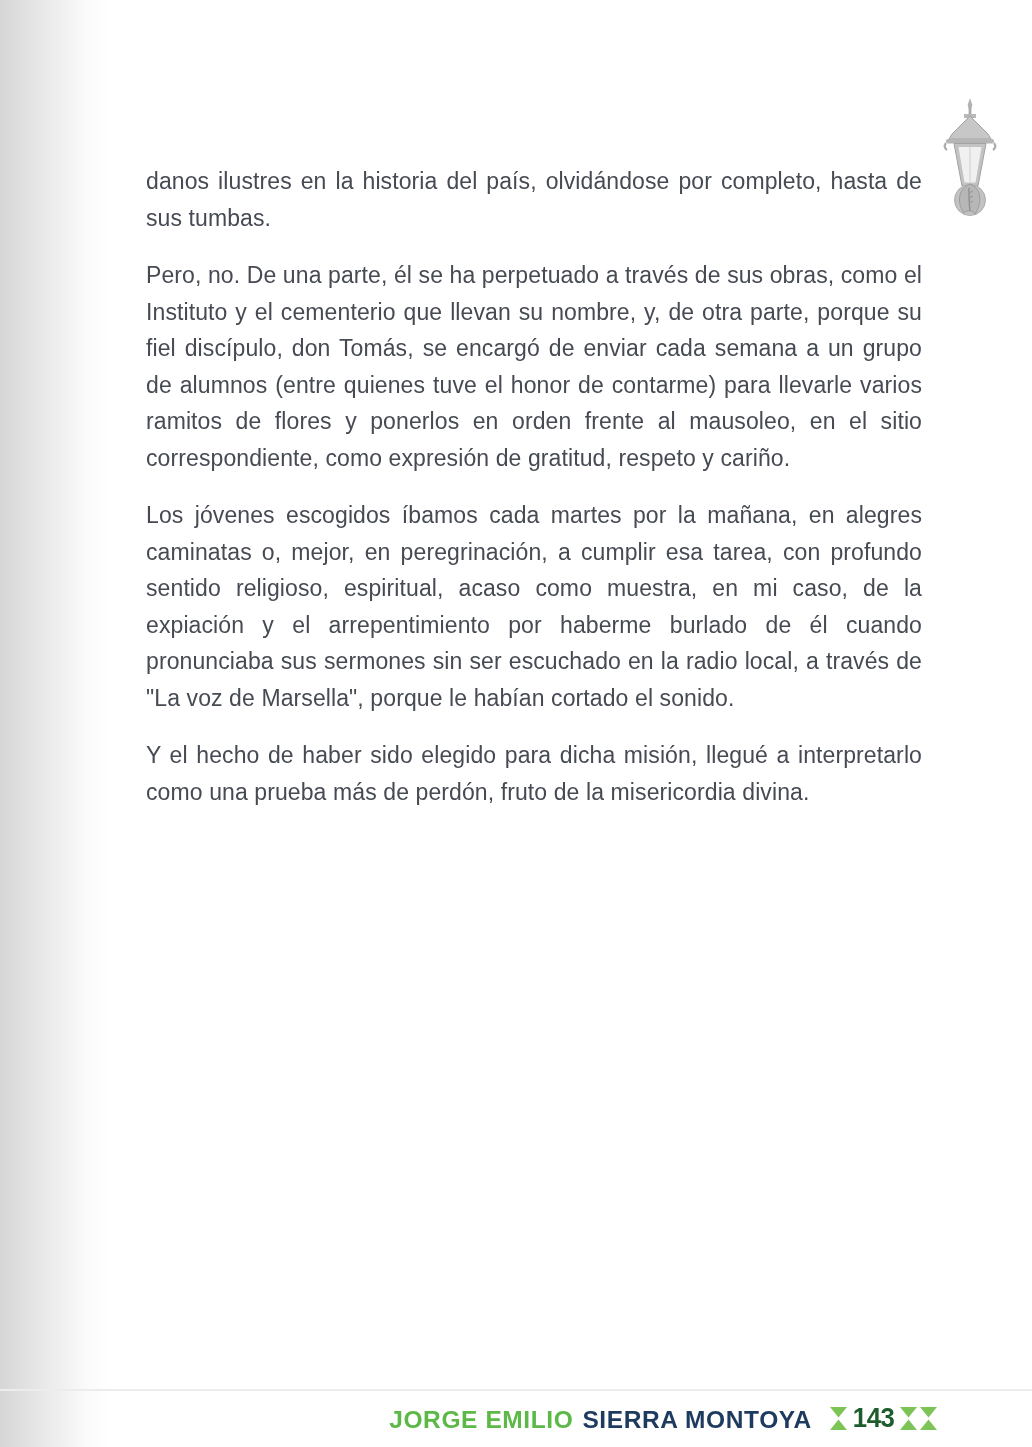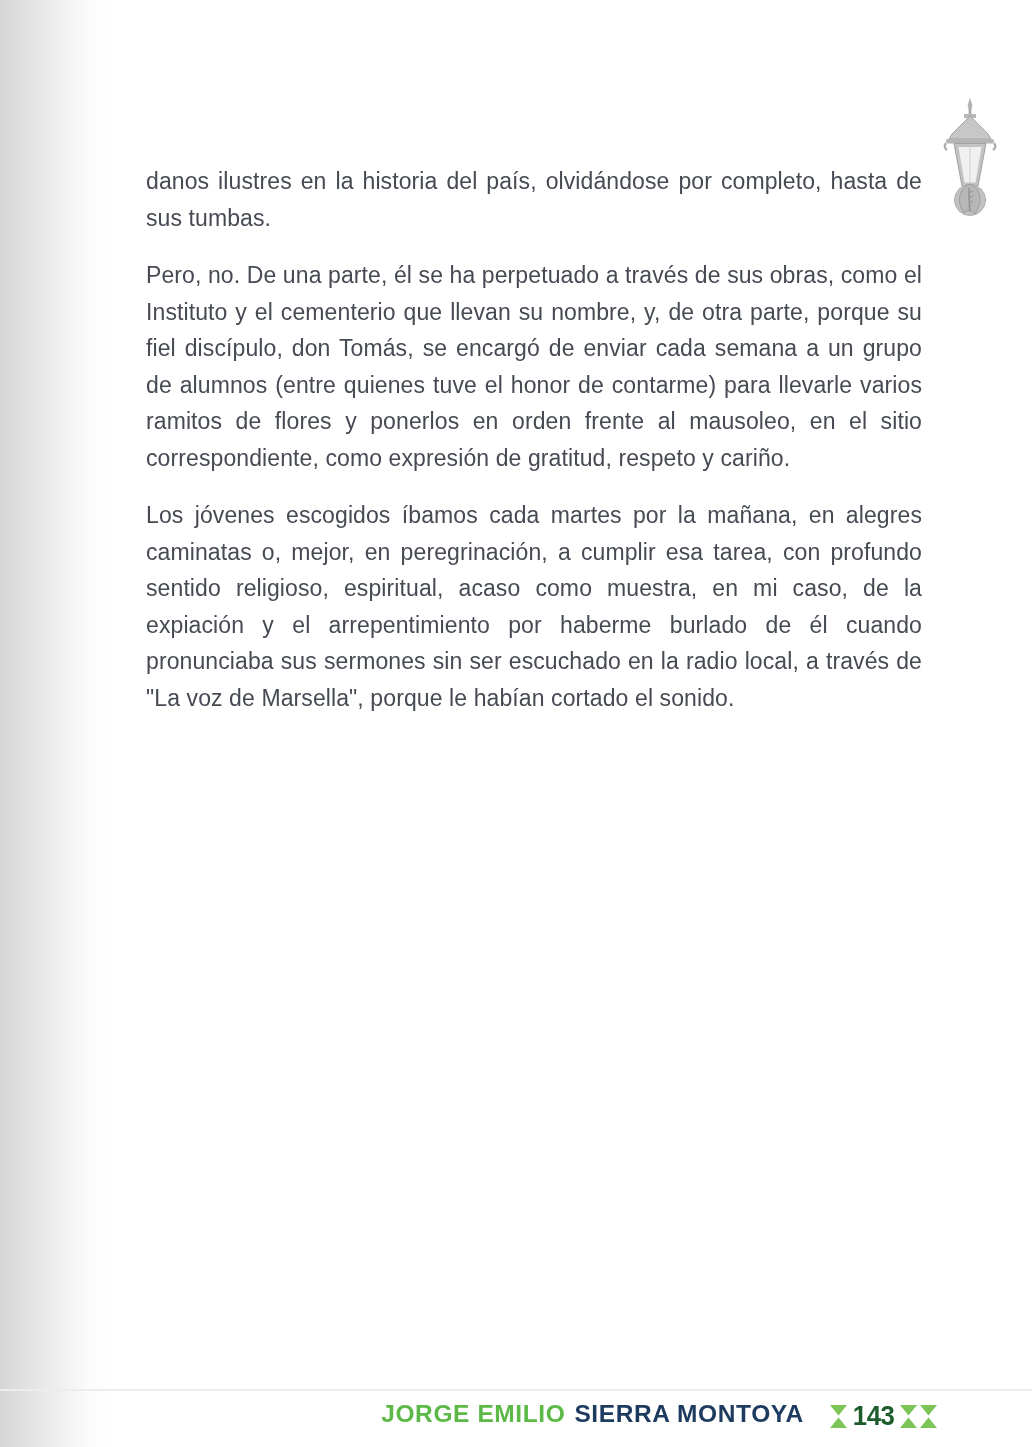--- a/index.html
+++ b/index.html
@@ -51,22 +51,22 @@
     width: 1032px;
     height: 2px;
     background: #ececec;
   }
   .footer {
     position: absolute;
     right: 95px;
     top: 1400px;
     height: 34px;
     display: flex;
-    align-items: flex-start;
-    gap: 8px;
+    align-items: flex-end;
+    gap: 0;
     white-space: nowrap;
   }
   .footer .author {
     font-size: 24.5px;
     font-weight: 700;
     letter-spacing: 0.6px;
   }
   .footer .author-first { color: #5cb947; }
   .footer .author-last  { color: #1d3a5f; margin-left: 9px; }
   .footer .pagenum-group {
@@ -116,20 +116,21 @@
     <path d="M37,86 C48,90 50,104 42,116 C39,112 34,112 31,115 C23,104 26,90 37,86 Z" fill="#b7b7b7" stroke="#9d9d9d" stroke-width="1"></path>
     <path d="M36,90 C36,98 36,106 37,113" stroke="#8f8f8f" stroke-width="1.4" fill="none"></path>
     <path d="M36,95 l4,-2 M36,100 l4,-2 M36,105 l4,-2" stroke="#9a9a9a" stroke-width="1.2" fill="none"></path>
   </svg>
 </div>
 
 <div class="text-block">
   <p>danos ilustres en la historia del país, olvidándose por completo, hasta de sus tumbas.</p>
   <p>Pero, no. De una parte, él se ha perpetuado a través de sus obras, como el Instituto y el cementerio que llevan su nombre, y, de otra parte, porque su fiel discípulo, don Tomás, se encargó de enviar cada semana a un grupo de alumnos (entre quienes tuve el honor de contarme) para llevarle varios ramitos de flores y ponerlos en orden frente al mausoleo, en el sitio correspondiente, como expresión de gratitud, respeto y cariño.</p>
   <p>Los jóvenes escogidos íbamos cada martes por la mañana, en alegres caminatas o, mejor, en peregrinación, a cumplir esa tarea, con profundo sentido religioso, espiritual, acaso como muestra, en mi caso, de la expiación y el arrepentimiento por haberme burlado de él cuando pronunciaba sus sermones sin ser escuchado en la radio local, a través de "La voz de Marsella", porque le habían cortado el sonido.</p>
+  <p>Y el hecho de haber sido elegido para dicha misión, llegué a interpretarlo como una prueba más de perdón, fruto de la misericordia divina.</p>
 </div>
 
 <div class="footer-rule"></div>
 
 <div class="footer">
   <span class="author">
     <span class="author-first">JORGE EMILIO</span><span class="author-last">SIERRA MONTOYA</span>
   </span>
   <span class="pagenum-group">
     <svg class="hg" width="17" height="23" viewBox="0 0 17 23">

